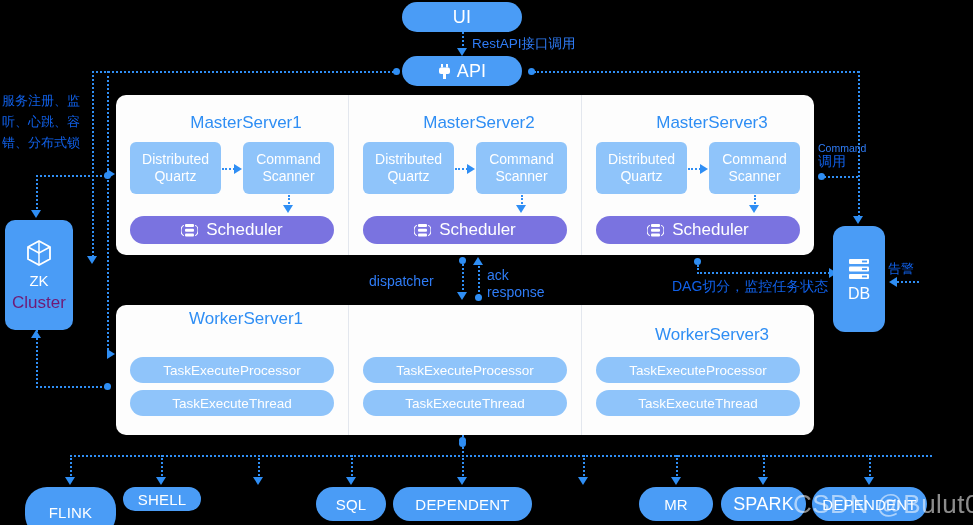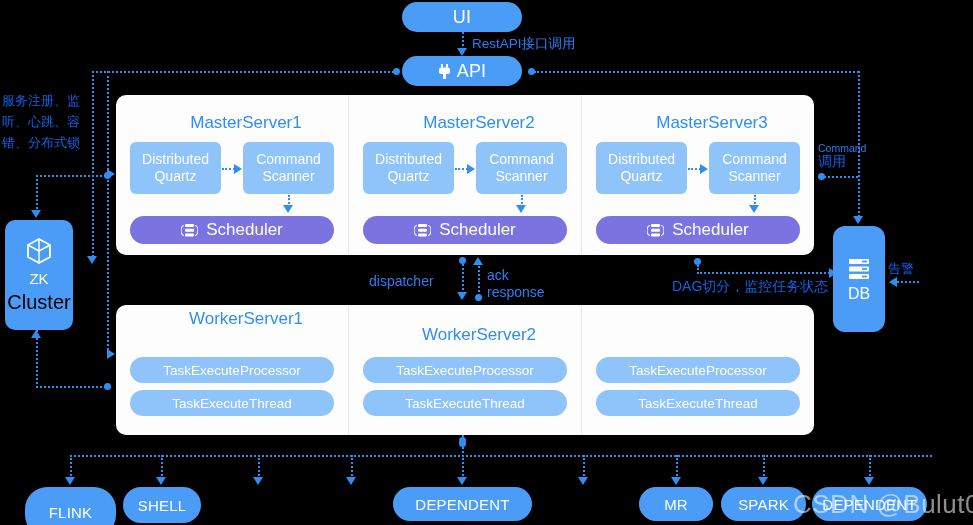--- a/index.html
+++ b/index.html
@@ -103,21 +103,21 @@
   <div class="box" style="left:5px;top:220px;width:68px;height:110px;background:#4a9cf6;border-radius:10px;flex-direction:column;gap:4px;">
     <span class="icon" style="margin-bottom:2px;">
       <svg width="28" height="28" viewBox="0 0 28 28">
         <path d="M14 3 L25 9 L25 21 L14 27 L3 21 L3 9 Z" fill="none" stroke="#fff" stroke-width="1.8"></path>
         <path d="M14 3 L14 15 L25 9" fill="none" stroke="#fff" stroke-width="1.5"></path>
         <path d="M14 15 L3 9" fill="none" stroke="#fff" stroke-width="1.5"></path>
         <path d="M14 15 L14 27" fill="none" stroke="#fff" stroke-width="1.5"></path>
       </svg>
     </span>
     <span style="color:#fff;font-size:15px;">ZK</span>
-    <span style="color:#000000;font-size:20px;">Cluster</span>
+    <span style="color:#701a75;font-size:17px;">Cluster</span>
   </div>
 
   <div class="dv" style="left:36px;top:330px;height:58px;"></div>
   <div class="arr-u" style="left:31px;top:330px;"></div>
   <div class="dh" style="left:36px;top:386px;width:70px;"></div>
   <div class="dot" style="left:104px;top:383px;"></div>
 
   <div class="dv" style="left:107px;top:71px;height:283px;"></div>
   <div class="arr-r" style="left:107px;top:349px;"></div>
   <div class="arr-r" style="left:107px;top:169px;"></div>
@@ -246,26 +246,26 @@
   <div class="divider" style="left:348px;top:305px;height:130px;"></div>
   <div class="divider" style="left:581px;top:305px;height:130px;"></div>
 
   <div style="position:absolute;left:116px;top:305px;width:232px;height:130px;">
     <div class="panel-title" style="top:4px;">WorkerServer1</div>
     <div class="taskpill" style="position:absolute;left:14px;top:52px;width:204px;height:26px;">TaskExecuteProcessor</div>
     <div class="taskpill" style="position:absolute;left:14px;top:85px;width:204px;height:26px;">TaskExecuteThread</div>
   </div>
 
   <div style="position:absolute;left:349px;top:305px;width:232px;height:130px;">
-    <div class="panel-title" style="top:20px;">WorkerServer2</div>
     <div class="taskpill" style="position:absolute;left:14px;top:52px;width:204px;height:26px;">TaskExecuteProcessor</div>
     <div class="taskpill" style="position:absolute;left:14px;top:85px;width:204px;height:26px;">TaskExecuteThread</div>
   </div>
 
   <div style="position:absolute;left:582px;top:305px;width:232px;height:130px;">
+    <div class="panel-title" style="top:20px;">WorkerServer3</div>
     <div class="taskpill" style="position:absolute;left:14px;top:52px;width:204px;height:26px;">TaskExecuteProcessor</div>
     <div class="taskpill" style="position:absolute;left:14px;top:85px;width:204px;height:26px;">TaskExecuteThread</div>
   </div>
 
   <div class="dv" style="left:462px;top:435px;height:18px;"></div>
   <div class="dot" style="left:459px;top:437px;"></div>
 
   <div class="dh" style="left:70px;top:455px;width:862px;"></div>
   <div class="dot" style="left:459px;top:440px;"></div>
 
@@ -284,30 +284,33 @@
   <div class="dv" style="left:676px;top:455px;height:24px;"></div>
   <div class="arr-d" style="left:671px;top:477px;"></div>
   <div class="dv" style="left:763px;top:455px;height:24px;"></div>
   <div class="arr-d" style="left:758px;top:477px;"></div>
   <div class="dv" style="left:869px;top:455px;height:24px;"></div>
   <div class="arr-d" style="left:864px;top:477px;"></div>
 
   <div class="box pill" style="left:25px;top:487px;width:91px;height:50px;font-size:15px;">
     <span>FLINK</span>
   </div>
-  <div class="box pill" style="left:123px;top:487px;width:78px;height:36px;font-size:15px;">
+  <div class="box pill" style="left:123px;top:487px;width:78px;height:24px;font-size:15px;">
     <span>SHELL</span>
+  </div>
+  <div class="box pill" style="left:316px;top:487px;width:70px;height:34px;font-size:15px;">
+    <span>SQL</span>
   </div>
   <div class="box pill" style="left:393px;top:487px;width:139px;height:34px;font-size:15px;">
     <span>DEPENDENT</span>
   </div>
   <div class="box pill" style="left:639px;top:487px;width:74px;height:34px;font-size:15px;">
     <span>MR</span>
   </div>
-  <div class="box pill" style="left:721px;top:487px;width:85px;height:34px;font-size:15px;">
+  <div class="box pill" style="left:721px;top:487px;width:85px;height:34px;font-size:18px;">
     <span>SPARK</span>
   </div>
   <div class="box pill" style="left:812px;top:487px;width:115px;height:34px;font-size:15px;">
     <span>DEPENDENT</span>
   </div>
 
   <div class="watermark">CSDN @Bulut0907</div>
 
 </div>
 

